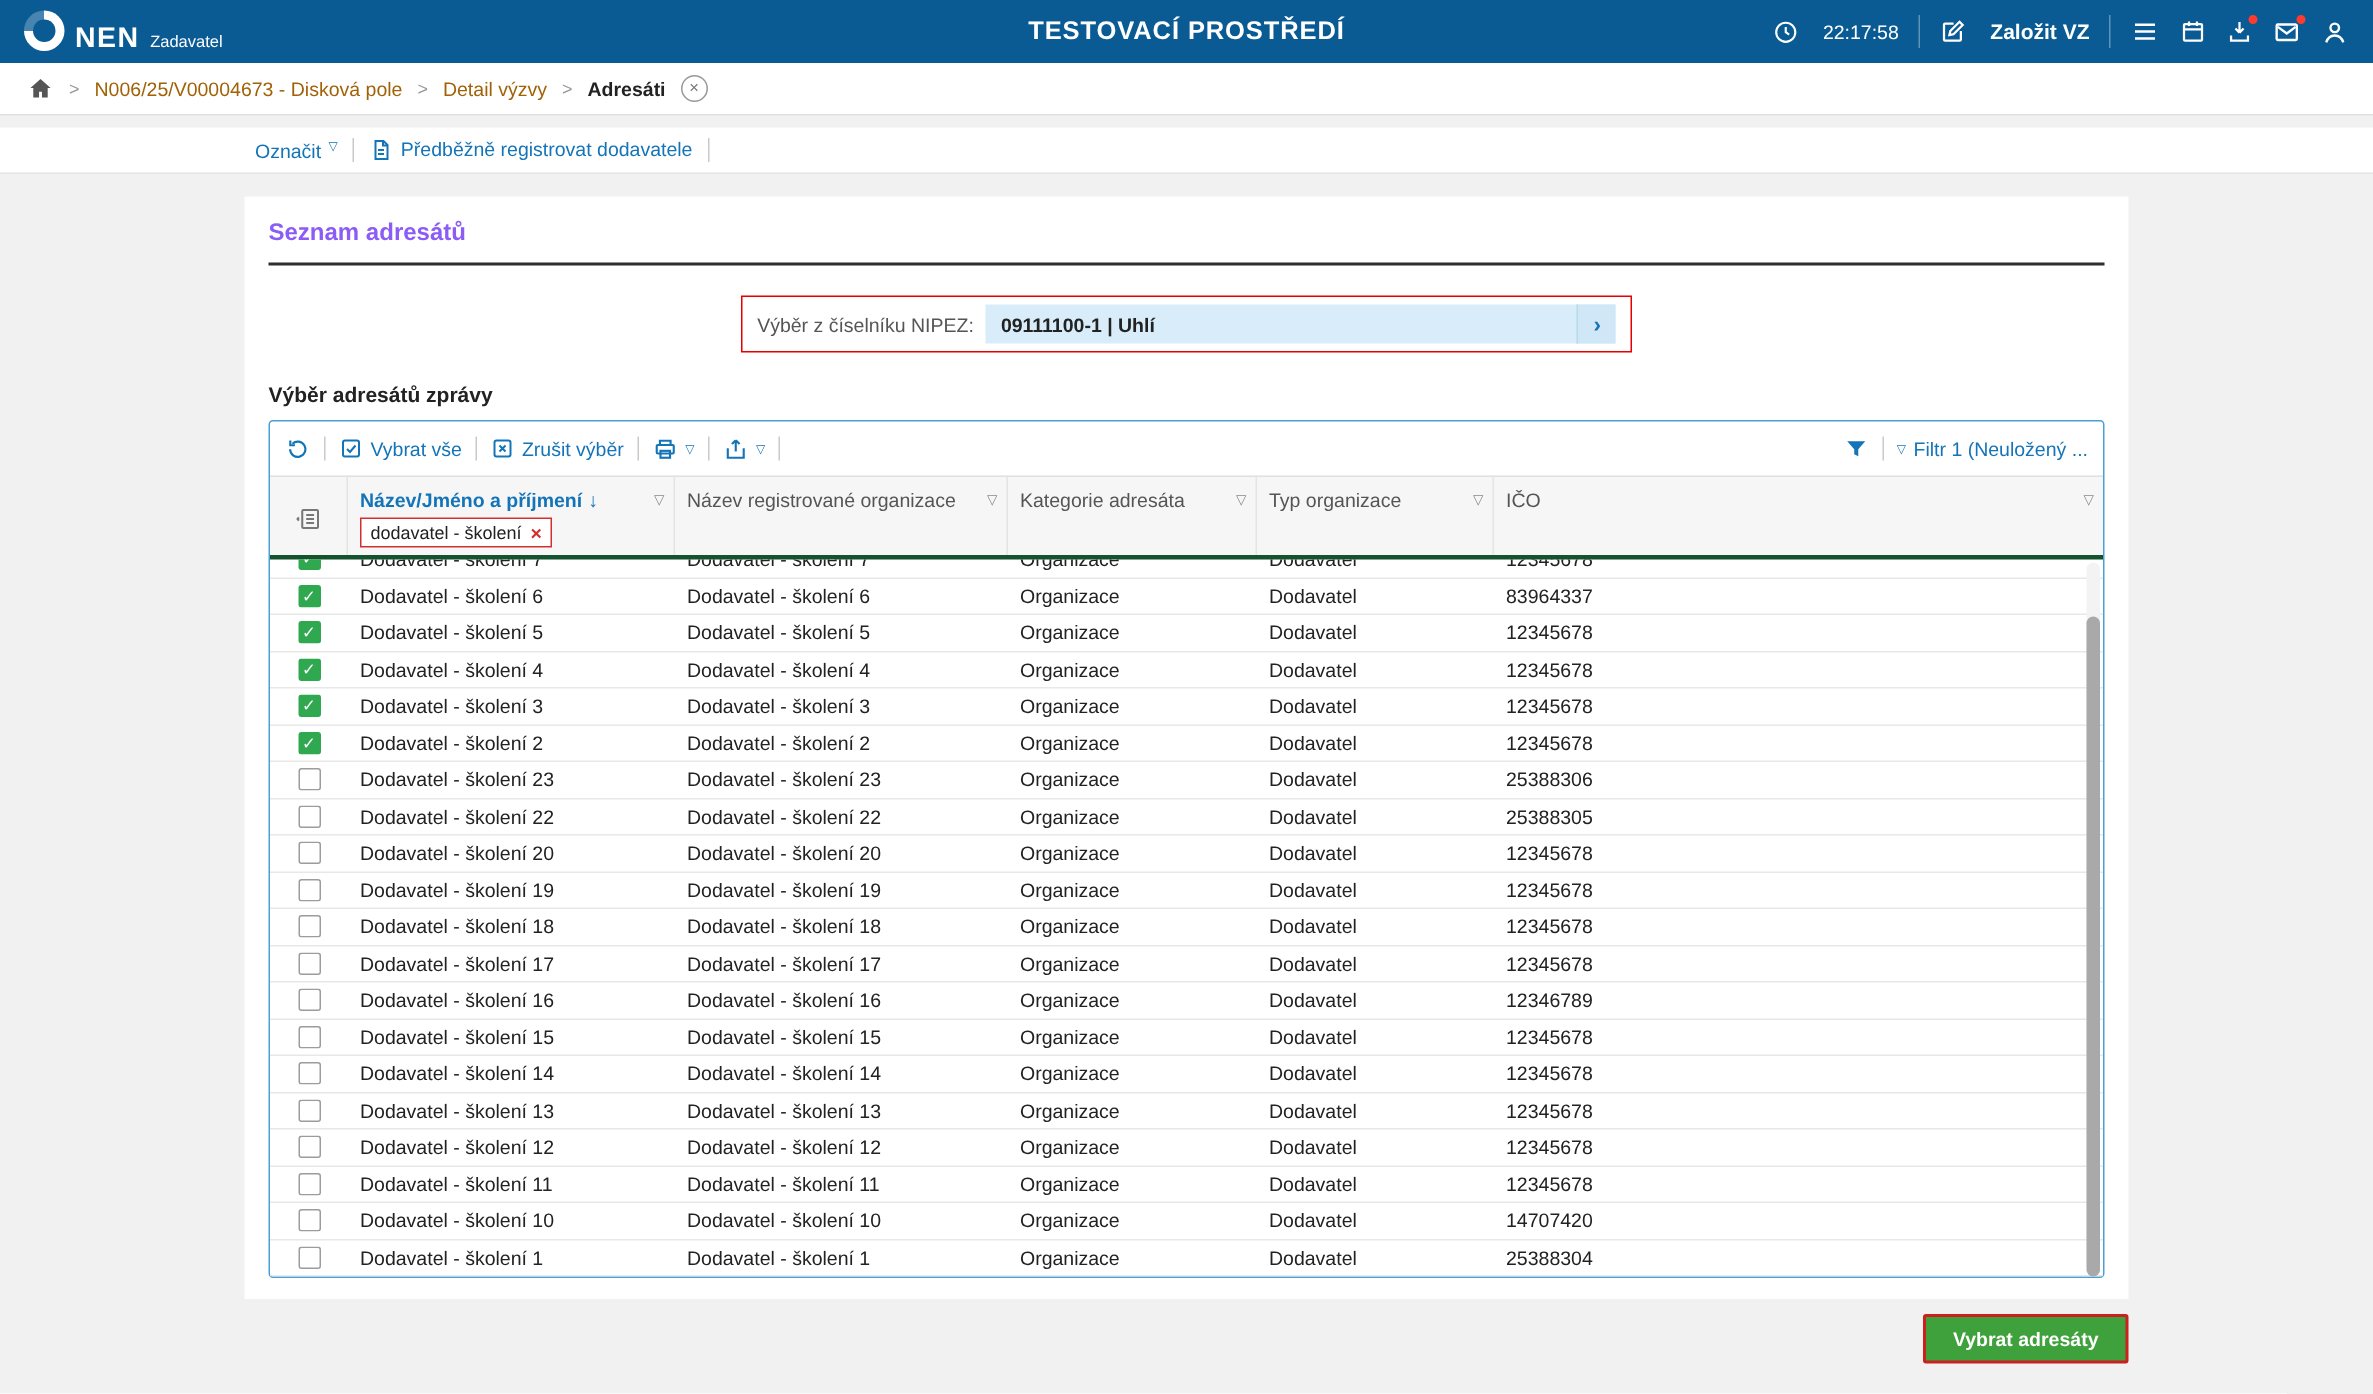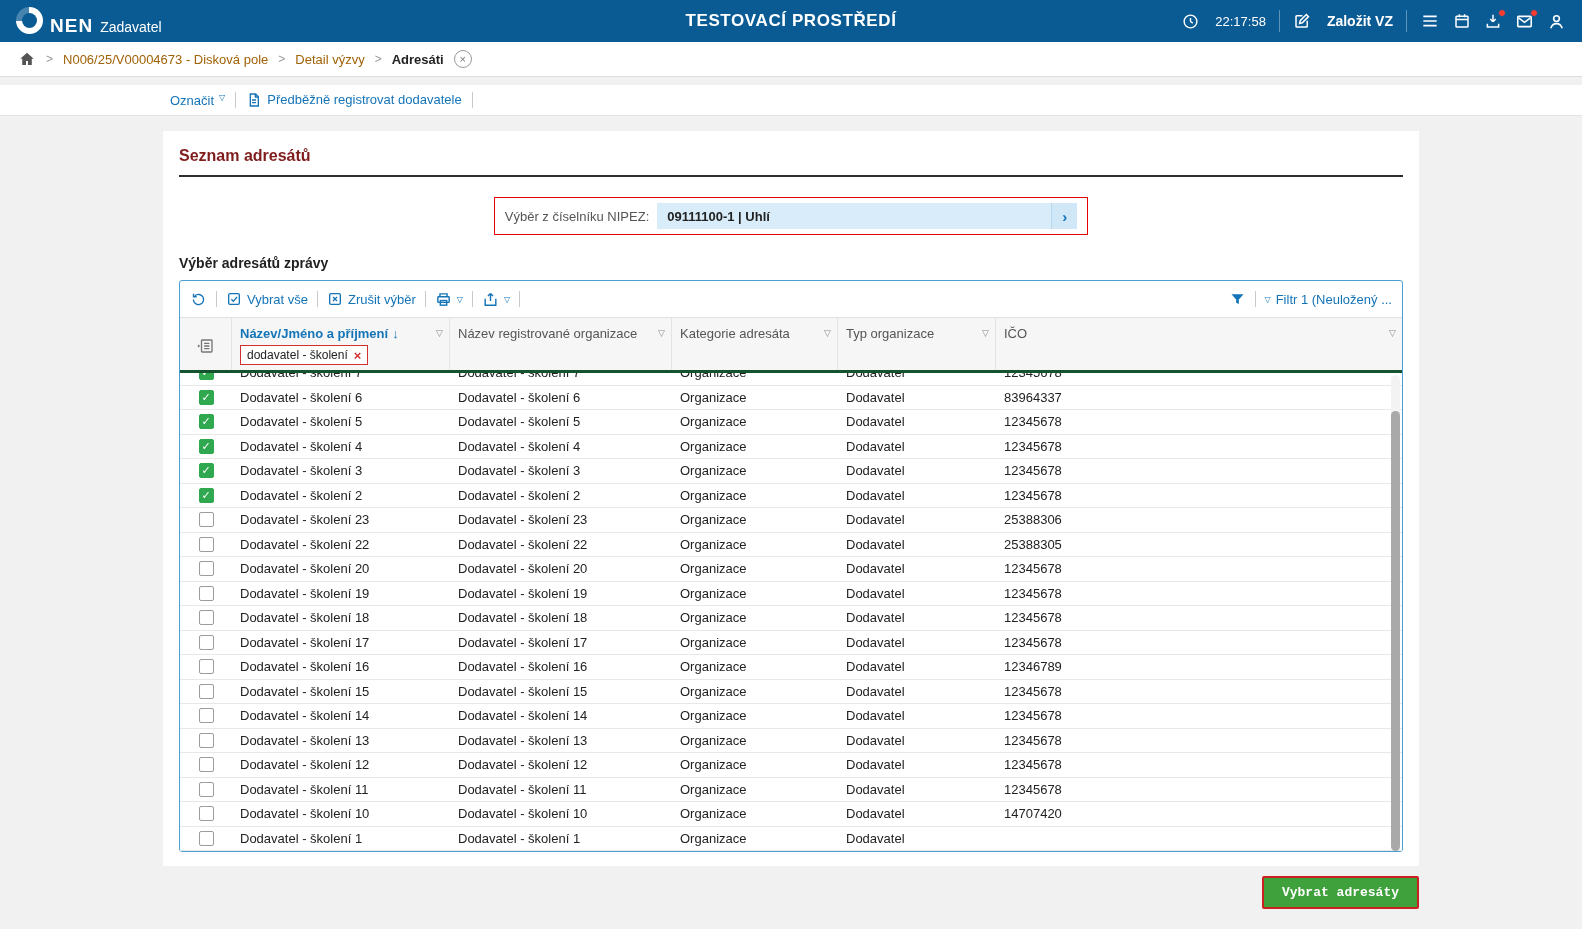--- a/index.html
+++ b/index.html
@@ -5,21 +5,21 @@
   *{box-sizing:border-box;margin:0;padding:0}
   html,body{width:1582px;height:929px}
   body{font-family:"Liberation Sans","DejaVu Sans",sans-serif;background:#f1f1f1;font-size:13px;color:#333;overflow:hidden}
 
   
   .topbar{height:42px;background:#0a5b94;display:flex;align-items:center;padding:0 16px;position:relative;color:#fff}
   .logo{display:flex;align-items:flex-end;gap:7px}
   .logo-ring{width:27px;height:27px;border-radius:50%;background:conic-gradient(#fff 0 75%, rgba(255,255,255,.25) 75% 100%);position:relative;margin-bottom:1px}
   .logo-ring:after{content:"";position:absolute;inset:6px;border-radius:50%;background:#0a5b94}
   .logo-text{font-weight:bold;font-size:19px;letter-spacing:1px;line-height:1}
-  .logo-sub{font-size:14px;line-height:1;margin-bottom:1px}
+  .logo-sub{font-size:11px;line-height:1;margin-bottom:1px}
   .env-title{position:absolute;left:50%;top:50%;transform:translate(-50%,-50%);font-weight:bold;font-size:17px;letter-spacing:.6px;white-space:nowrap}
   .topbar-right{margin-left:auto;display:flex;align-items:center;gap:13px}
   .tsep{width:1px;height:22px;background:rgba(255,255,255,.35)}
   .tb-item{display:flex;align-items:center;gap:16px;color:#fff;cursor:pointer}
   .tb-item svg{display:block}
   .icon-wrap{position:relative;display:flex}
   .badge{position:absolute;top:-3px;right:-4px;width:8px;height:8px;border-radius:50%;background:#ff3b30;border:1px solid #0a5b94}
   .vz-label{font-weight:bold;font-size:14px}
   .time-label{font-size:13px}
 
@@ -31,21 +31,21 @@
   .bc-close{width:18px;height:18px;border:1px solid #999;border-radius:50%;display:flex;align-items:center;justify-content:center;color:#777;font-size:11px;line-height:1;cursor:pointer}
 
   
   .actionbar{margin-top:8px;background:#fff;border-bottom:1px solid #e3e3e3;height:31px;display:flex;align-items:center;gap:10px;padding-left:170px}
   .link{color:#1474b8;cursor:pointer;display:flex;align-items:flex-start;gap:5px}
   .tri{font-size:8px;color:#1474b8}
   .vsep{width:1px;height:16px;background:#c9c9c9}
 
   
   .card{margin:15px 163px 0;background:#fff;padding:0 16px 14px}
-  .card-title{font-size:16px;font-weight:bold;color:#7f1d1d;padding:16px 0 10px;border-bottom:2px solid #2e2e2e}
+  .card-title{font-size:16px;font-weight:bold;color:#8b5cf6;padding:16px 0 10px;border-bottom:2px solid #2e2e2e}
 
   .nipez-row{display:flex;justify-content:center;margin:20px 0 6px}
   .nipez-control{display:flex;align-items:center;gap:8px;border:1px solid #e60000;padding:5px 10px}
   .nipez-label{color:#555}
   .nipez-field{display:flex;align-items:center;background:#d8edf9;width:420px;height:26px}
   .nipez-value{flex:1;padding:0 10px;font-weight:bold;color:#222;font-size:13px}
   .nipez-chev{width:26px;height:26px;border:none;background:#cfe7f6;color:#1474b8;font-size:15px;font-weight:bold;cursor:pointer;border-left:1px solid #b9d9ec}
 
   .subsection-title{font-weight:bold;font-size:14px;color:#222;margin:20px 0 9px}
 
@@ -78,21 +78,21 @@
   .cell{padding:0 8px;white-space:nowrap;overflow:hidden;color:#222}
   .cell.c-check{padding:0}
   .cb{width:15px;height:15px;border:1px solid #9c9c9c;border-radius:2px;background:#fff;display:flex;align-items:center;justify-content:center;font-size:11px;color:#fff;cursor:pointer}
   .cb.on{background:#2fa84f;border-color:#2fa84f}
 
   .scrollbar{position:absolute;top:94px;bottom:4px;right:2px;width:9px;background:#f3f3f3;border-radius:5px}
   .scroll-thumb{position:absolute;top:36px;height:440px;left:0;right:0;background:#a9a9a9;border-radius:5px}
 
   
   .footer-actions{margin:10px 163px 0;display:flex;justify-content:flex-end}
-  .btn-green{background:#3fa13c;color:#fff;font-weight:bold;font-size:13px;border:2px solid #cc1f1f;padding:7px 18px;border-radius:2px;cursor:pointer;font-family:Liberation Mono, monospace}
+  .btn-green{background:#3fa13c;color:#fff;font-weight:bold;font-size:13px;border:2px solid #cc1f1f;padding:7px 18px;border-radius:2px;cursor:pointer;font-family:Liberation Sans, sans-serif}
 
   svg{flex:none}
 </style>
 </head>
 <body>
 
 <div class="topbar">
   <div class="logo">
     <span class="logo-ring"></span>
     <span class="logo-text">NEN</span>
@@ -516,20 +516,21 @@
             <div class="cell c-ico">14707420</div>
           </div>
           <div class="trow">
             <div class="cell c-check">
               <span class="cb"></span>
             </div>
             <div class="cell c-name">Dodavatel - školení 1</div>
             <div class="cell c-org">Dodavatel - školení 1</div>
             <div class="cell c-cat">Organizace</div>
             <div class="cell c-type">Dodavatel</div>
+            <div class="cell c-ico">25388304</div>
           </div>
         </div>
     </div>
 
     <div class="scrollbar">
       <div class="scroll-thumb"></div>
     </div>
   </div>
 </div>
 

